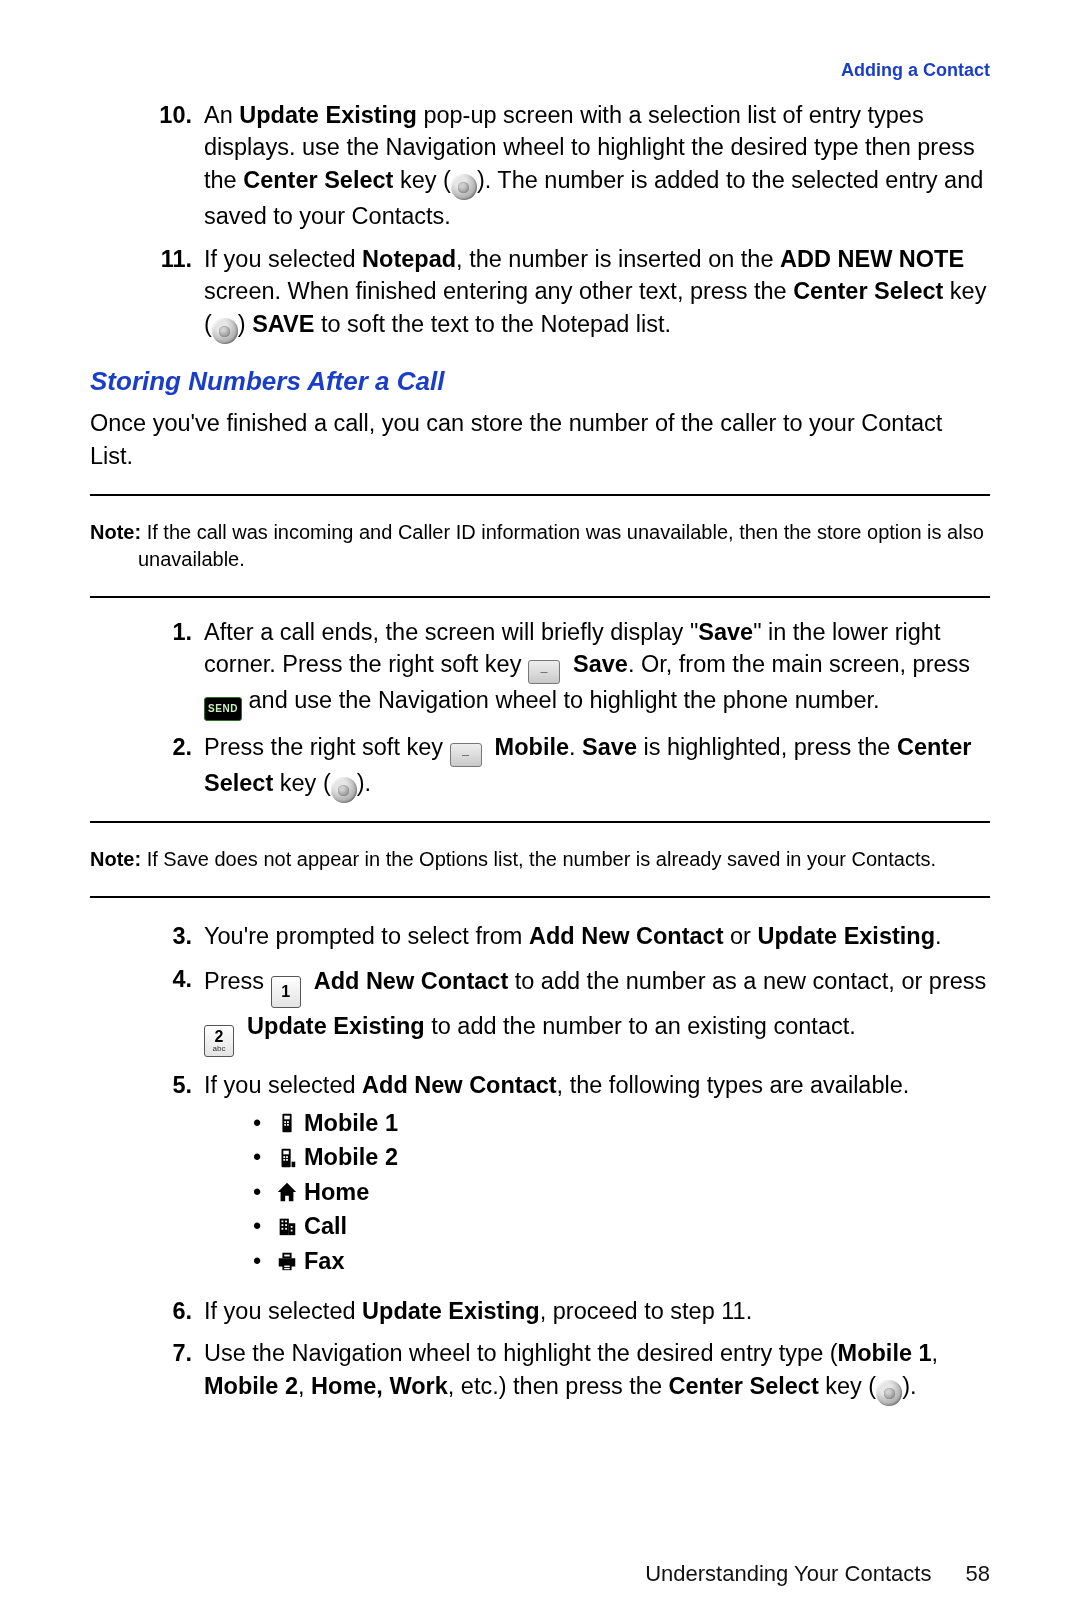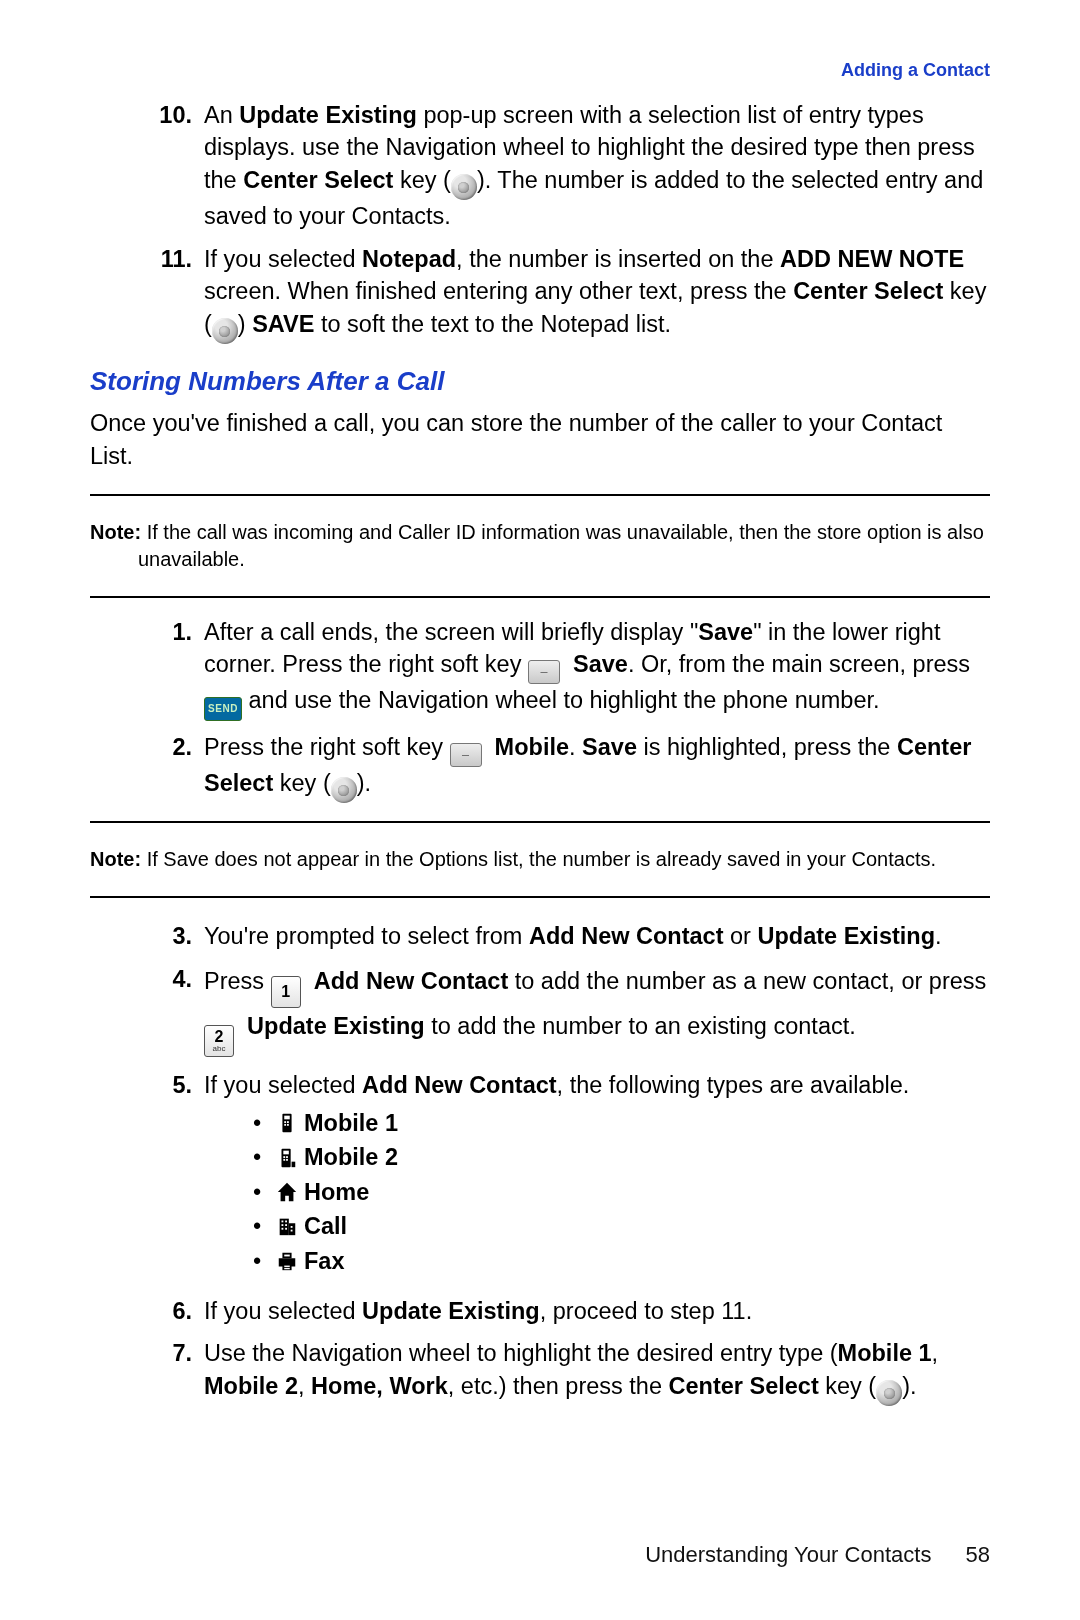--- a/index.html
+++ b/index.html
@@ -99,21 +99,21 @@
     vertical-align: -4px;
     align-items: center;
     justify-content: center;
     font-size: 14px;
     color:#555;
   }
   .sendkey {
     display: inline-flex;
     width: 36px;
     height: 22px;
-    background: #0369a1;
+    background: #000000;
     color: #0a3; 
     border: 1px solid #2f6f24;
     border-radius: 3px;
     vertical-align: -4px;
     align-items: center;
     justify-content: center;
     font-size: 10px;
     font-weight: bold;
     letter-spacing: 0.5px;
   }
@@ -152,21 +152,21 @@
     justify-content: center;
   }
   .micon {
     display: inline-block;
     width: 22px;
     height: 22px;
     vertical-align: -4px;
   }
   .footer {
     position: absolute;
-    bottom: 52px;
+    bottom: 33px;
     right: 90px;
     font-size: 22px;
     color:#111;
     margin-left:8px;
   }
   .footer .pg { margin-left: 28px; }
   b { font-weight: bold; }
 </style>
 </head>
 <body>

